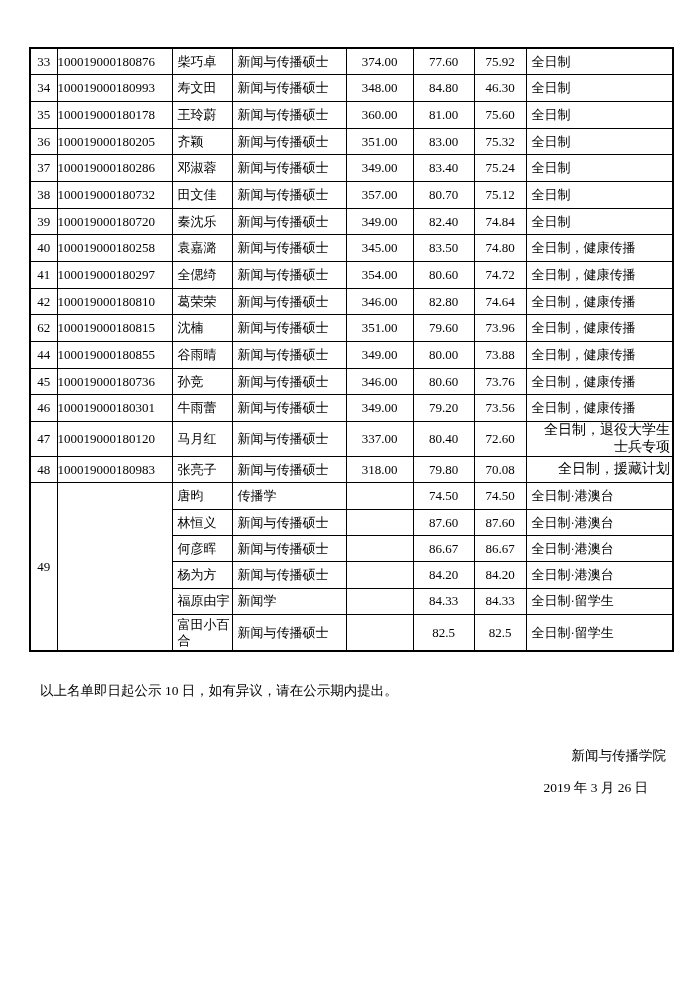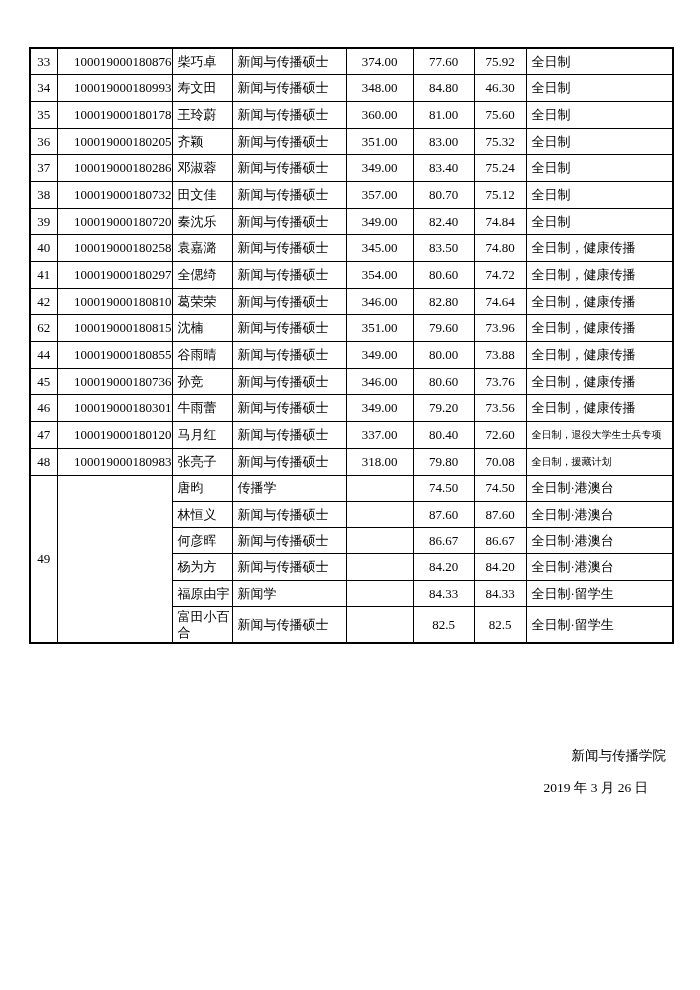--- a/index.html
+++ b/index.html
@@ -18,23 +18,23 @@
     border-collapse:collapse;
     table-layout:fixed;
   }
   table.results td { border:1px solid #000; vertical-align:middle; }
   table.results { border:2px solid #000; }
   td { font-size:13px; line-height:1.2; overflow:hidden; word-break:break-all; }
   tr.main-row { height:26.7px; }
   tr.sub-row  { height:26.3px; }
   tr.sub-row.tall { height:37px; }
   .col-no, .col-score1, .col-score2, .col-score3 { text-align:center; }
-  .col-id { text-align:right; }
+  .col-id { text-align:left; }
   .col-name, .col-program, .col-remark { text-align:left; padding-left:5px; padding-right:2px; }
-  td.small { font-size:10px; }
+  td.small { font-size:14px;text-align:right; }
   .footer-line { position:absolute; font-size:13.5px; white-space:nowrap; }
   .footer-note     { left:40px;  top:682px; }
   .footer-contact  { left:40px;  top:714px; }
   .footer-signature{ right:34px; top:747px;margin-left:42px; }
   .footer-date     { right:52px; top:779px; }
 </style>
 </head>
 <body>
 
 <div class="page">
@@ -257,16 +257,17 @@
           <td class="col-name">富田小百合</td>
           <td class="col-program">新闻与传播硕士</td>
           <td class="col-score1"></td>
           <td class="col-score2">82.5</td>
           <td class="col-score3">82.5</td>
           <td class="col-remark">全日制·留学生</td>
         </tr>
       </tbody>
   </table>
 
+  <div class="footer-line footer-note">以上名单即日起公示 10 日，如有异议，请在公示期内提出。</div>
   <div class="footer-line footer-signature">新闻与传播学院</div>
   <div class="footer-line footer-date">2019 年 3 月 26 日</div>
 
 </div>
 
 </body></html>

